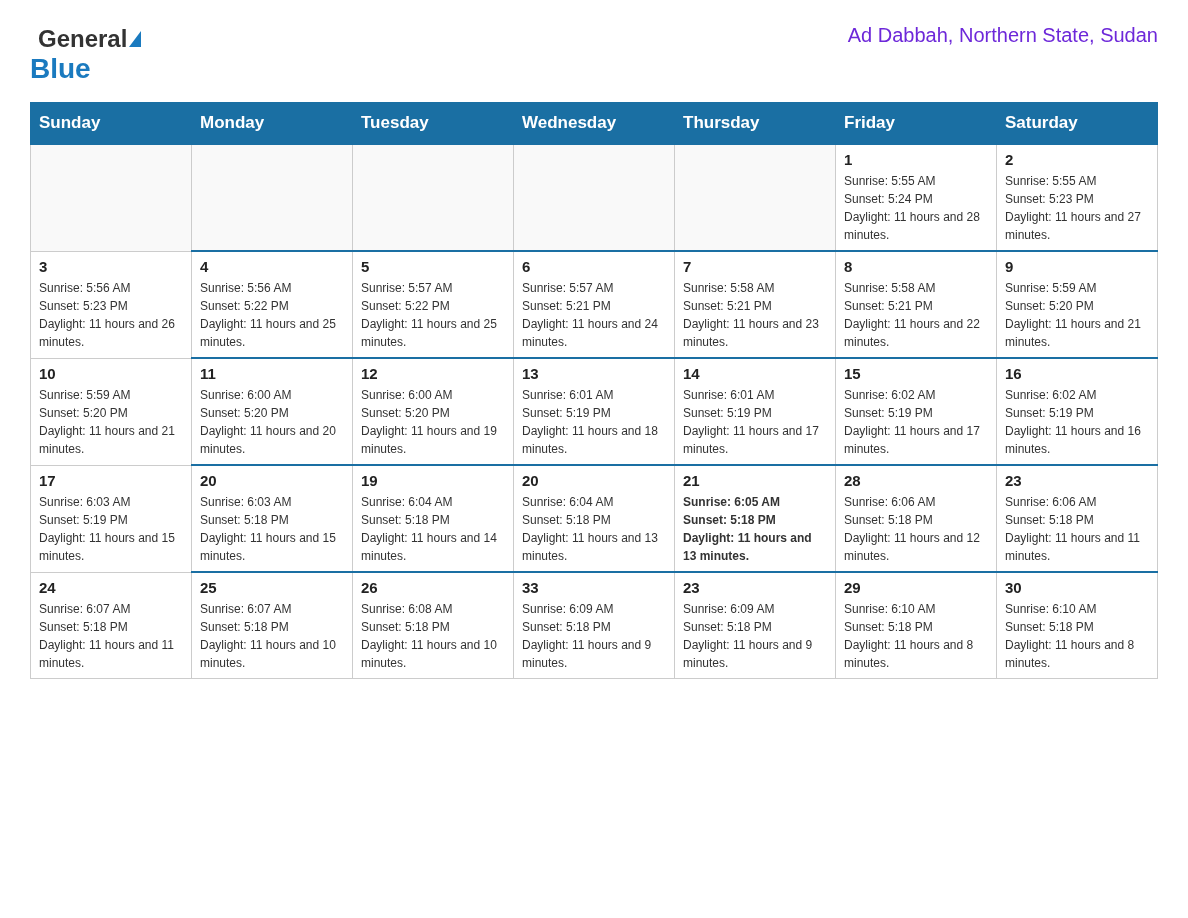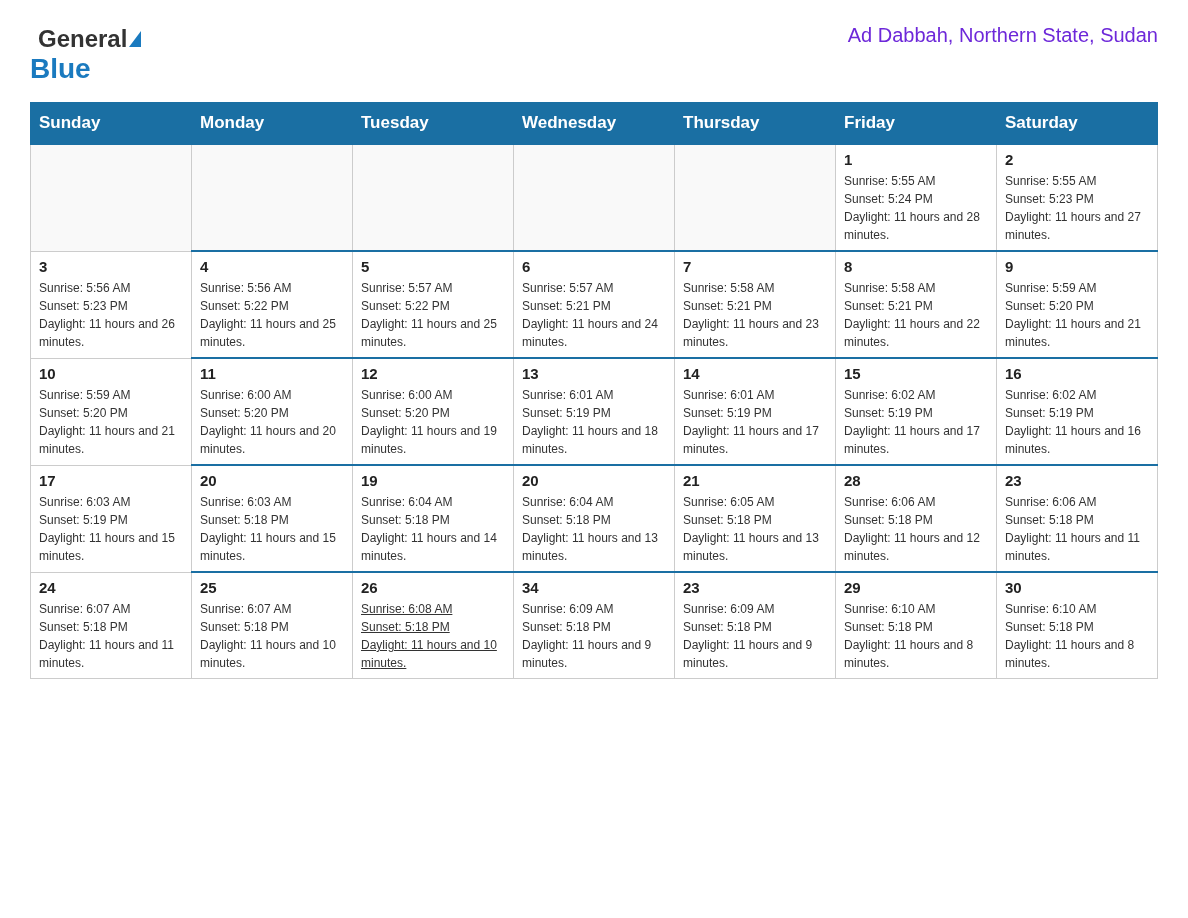--- a/index.html
+++ b/index.html
@@ -264,21 +264,21 @@
 Daylight: 11 hours and 14 minutes.</div>
         </td>
         <td>
           <span class="day-num">20</span>
           <div class="day-info" style="white-space: pre-line;">Sunrise: 6:04 AM
 Sunset: 5:18 PM
 Daylight: 11 hours and 13 minutes.</div>
         </td>
         <td>
           <span class="day-num">21</span>
-          <div class="day-info" style="white-space: pre-line;">Sunrise: 6:05 AM
+          <div class="day-info" style="white-space: pre-line; font-weight: bold;">Sunrise: 6:05 AM
 Sunset: 5:18 PM
 Daylight: 11 hours and 13 minutes.</div>
         </td>
         <td>
           <span class="day-num">28</span>
           <div class="day-info" style="white-space: pre-line;">Sunrise: 6:06 AM
 Sunset: 5:18 PM
 Daylight: 11 hours and 12 minutes.</div>
         </td>
         <td>
@@ -296,26 +296,26 @@
 Daylight: 11 hours and 11 minutes.</div>
         </td>
         <td>
           <span class="day-num">25</span>
           <div class="day-info" style="white-space: pre-line;">Sunrise: 6:07 AM
 Sunset: 5:18 PM
 Daylight: 11 hours and 10 minutes.</div>
         </td>
         <td>
           <span class="day-num">26</span>
-          <div class="day-info" style="white-space: pre-line; text-decoration: underline;">Sunrise: 6:08 AM
+          <div class="day-info" style="white-space: pre-line;">Sunrise: 6:08 AM
 Sunset: 5:18 PM
 Daylight: 11 hours and 10 minutes.</div>
         </td>
         <td>
-          <span class="day-num">34</span>
+          <span class="day-num">33</span>
           <div class="day-info" style="white-space: pre-line;">Sunrise: 6:09 AM
 Sunset: 5:18 PM
 Daylight: 11 hours and 9 minutes.</div>
         </td>
         <td>
           <span class="day-num">23</span>
           <div class="day-info" style="white-space: pre-line;">Sunrise: 6:09 AM
 Sunset: 5:18 PM
 Daylight: 11 hours and 9 minutes.</div>
         </td>

